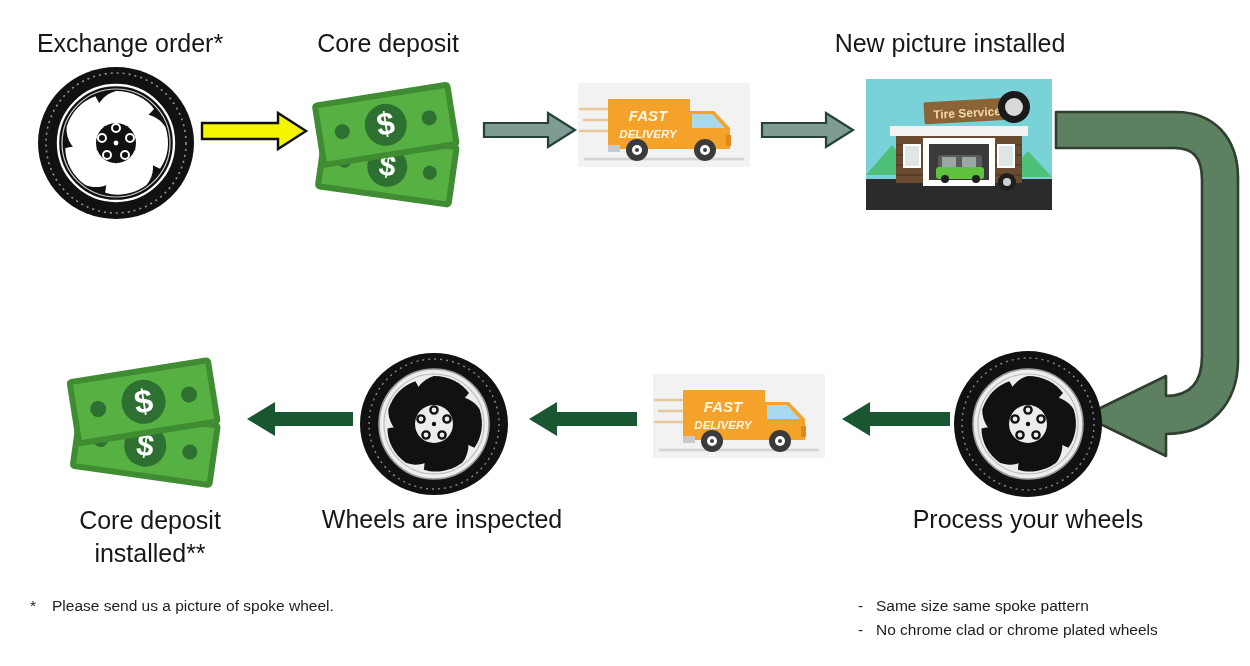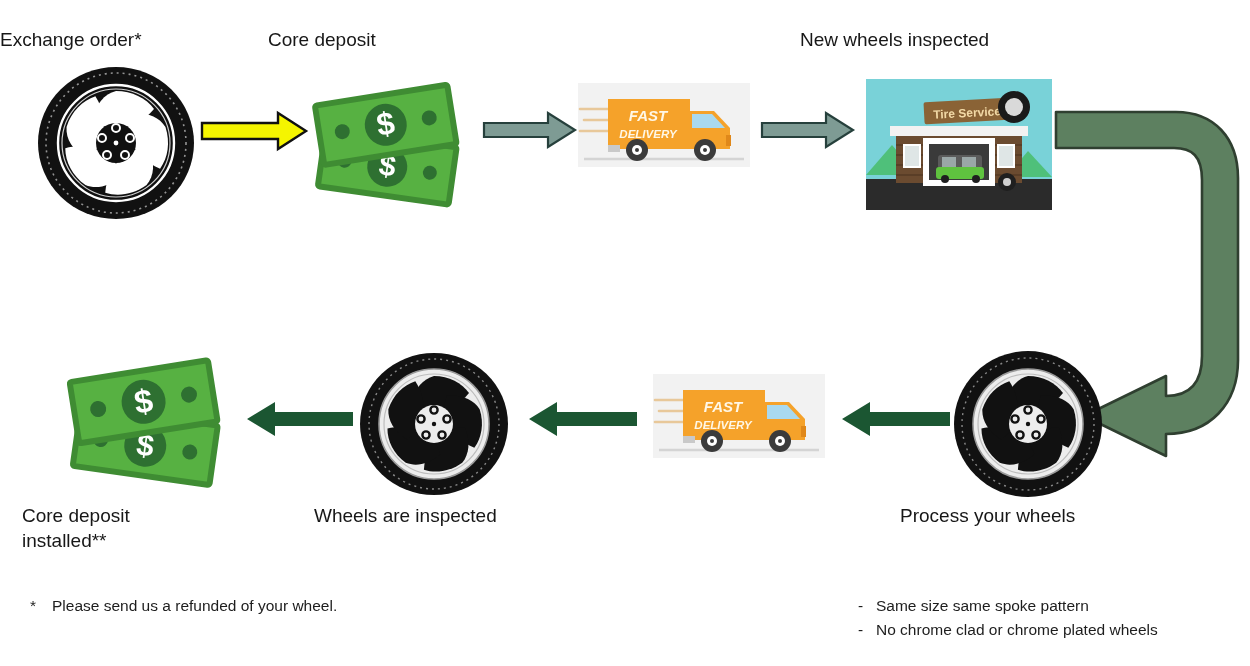--- a/index.html
+++ b/index.html
@@ -9,25 +9,26 @@
   }
   #canvas{
     position:relative;
     width:1250px;
     height:666px;
     background:#ffffff;
     overflow:hidden;
   }
   .abs{position:absolute;}
   .lbl{
-    font-size:19px;
+    font-size:25px;
     color:#171717;
     font-weight:400;
     line-height:1.25;
     white-space:nowrap;
+    text-align:center;
   }
   .lbl.multi{white-space:normal;}
   #title{
     font-size:42px;
     font-weight:bold;
     color:#b9181c;
     letter-spacing:.2px;
     white-space:nowrap;
   }
   .note{
@@ -42,21 +43,21 @@
 </style>
 </head>
 <body>
 
 <div id="canvas">
 
   <div class="abs lbl" style="left:0px;top:28px;width:260px;">Exchange order*</div>
 
   <div class="abs lbl" style="left:268px;top:28px;width:240px;">Core deposit</div>
 
-  <div class="abs lbl" style="left:800px;top:28px;width:300px;">New wheels inspected</div>
+  <div class="abs lbl" style="left:800px;top:28px;width:300px;">New picture installed</div>
 
   <div class="abs" style="left:36px;top:66px;">
     <svg width="160" height="155" viewBox="0 0 160 155">
       <g>
 
         <ellipse cx="80" cy="77" rx="78" ry="76" fill="#111111"></ellipse>
 
         <g stroke="#ffffff" stroke-width="1.6" opacity=".55">
           <circle cx="80" cy="77" r="70" fill="none" stroke-dasharray="2 4"></circle>
         </g>
@@ -369,21 +370,21 @@
     <span>Core deposit</span><br>
     <span>installed**</span>
   </div>
 
   <div class="abs lbl" style="left:306px;top:504px;width:256px;margin-left:8px;">Wheels are inspected</div>
 
   <div class="abs lbl" style="left:900px;top:504px;width:256px;">Process your wheels</div>
 
   <div class="abs" style="left:30px;top:594px;">
     <div class="note">
-      <span class="mk">*</span><span>Please send us a refunded of your wheel.</span>
+      <span class="mk">*</span><span>Please send us a picture of spoke wheel.</span>
     </div>
   </div>
 
   <div class="abs" style="left:858px;top:594px;">
     <div class="note">
       <span class="mk dash">-</span><span>Same size same spoke pattern</span>
     </div>
     <div class="note">
       <span class="mk dash">-</span><span>No chrome clad or chrome plated wheels</span>
     </div>

